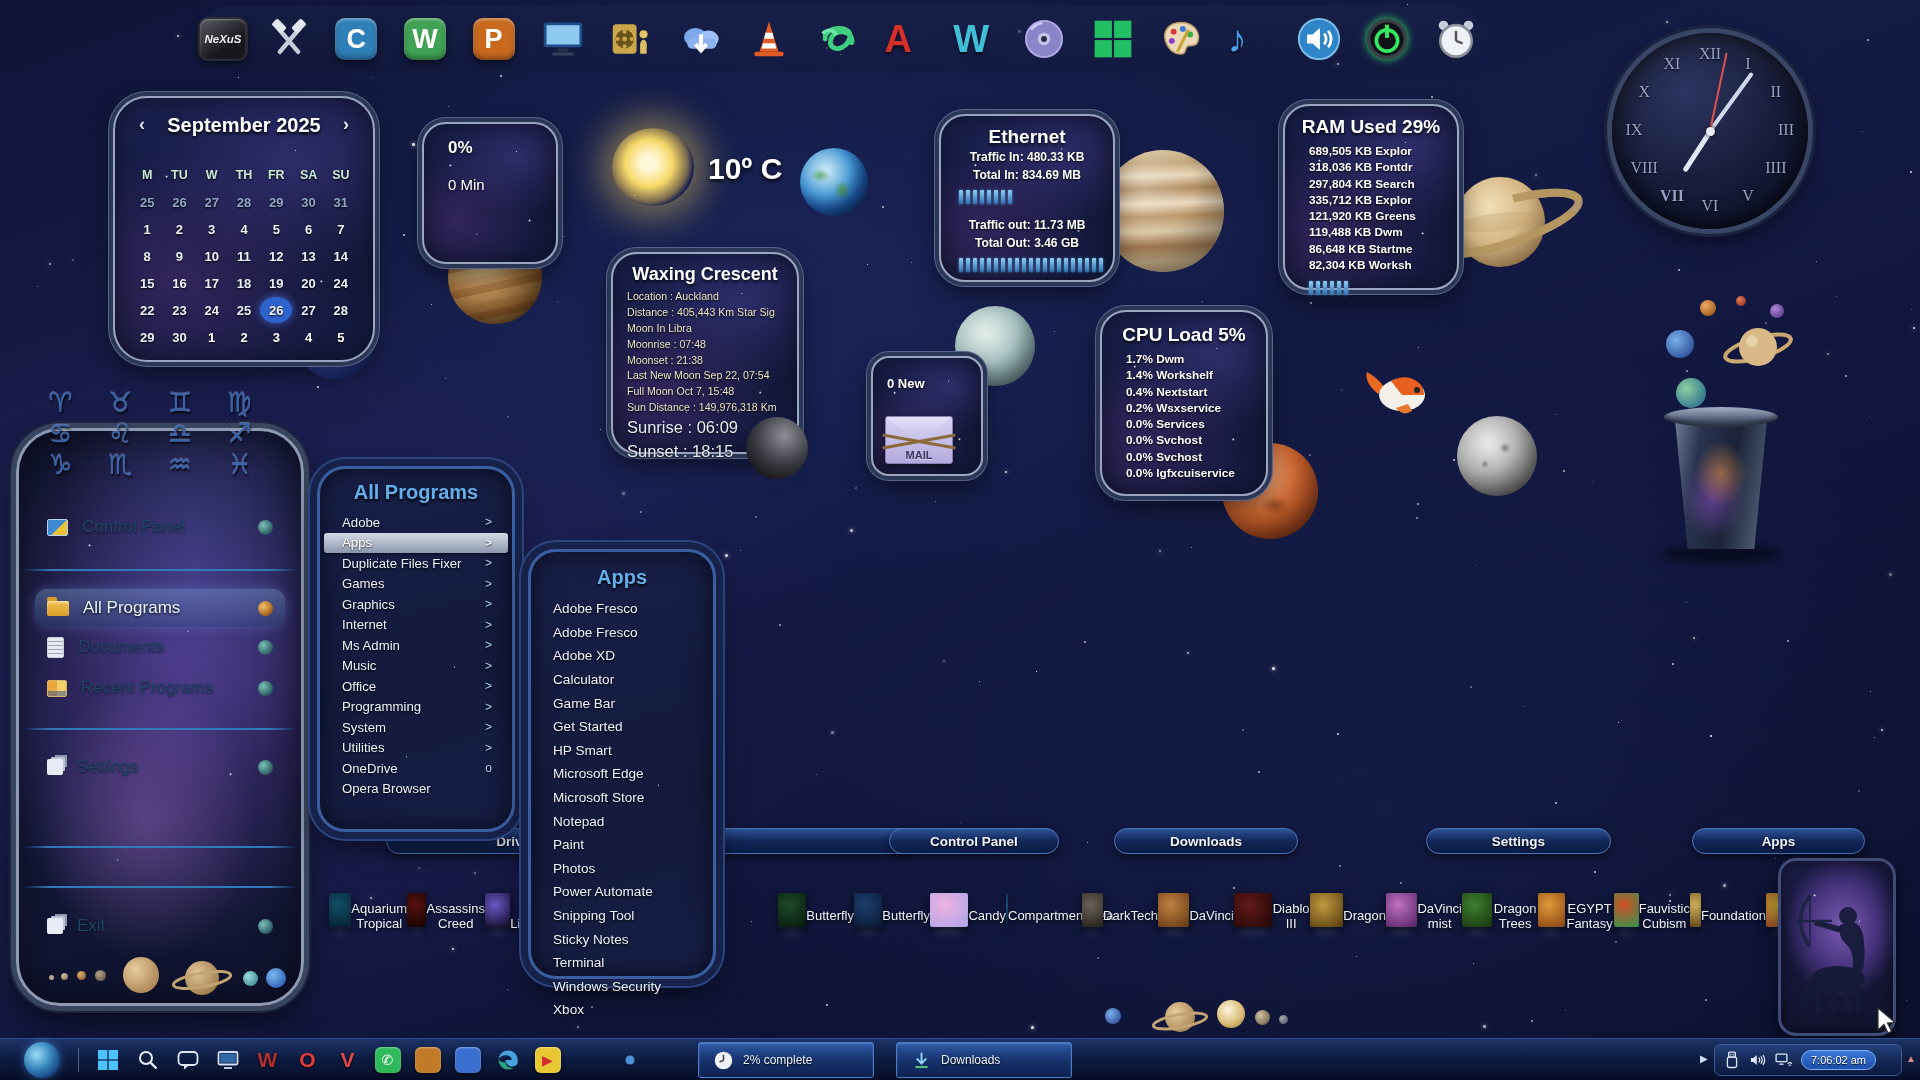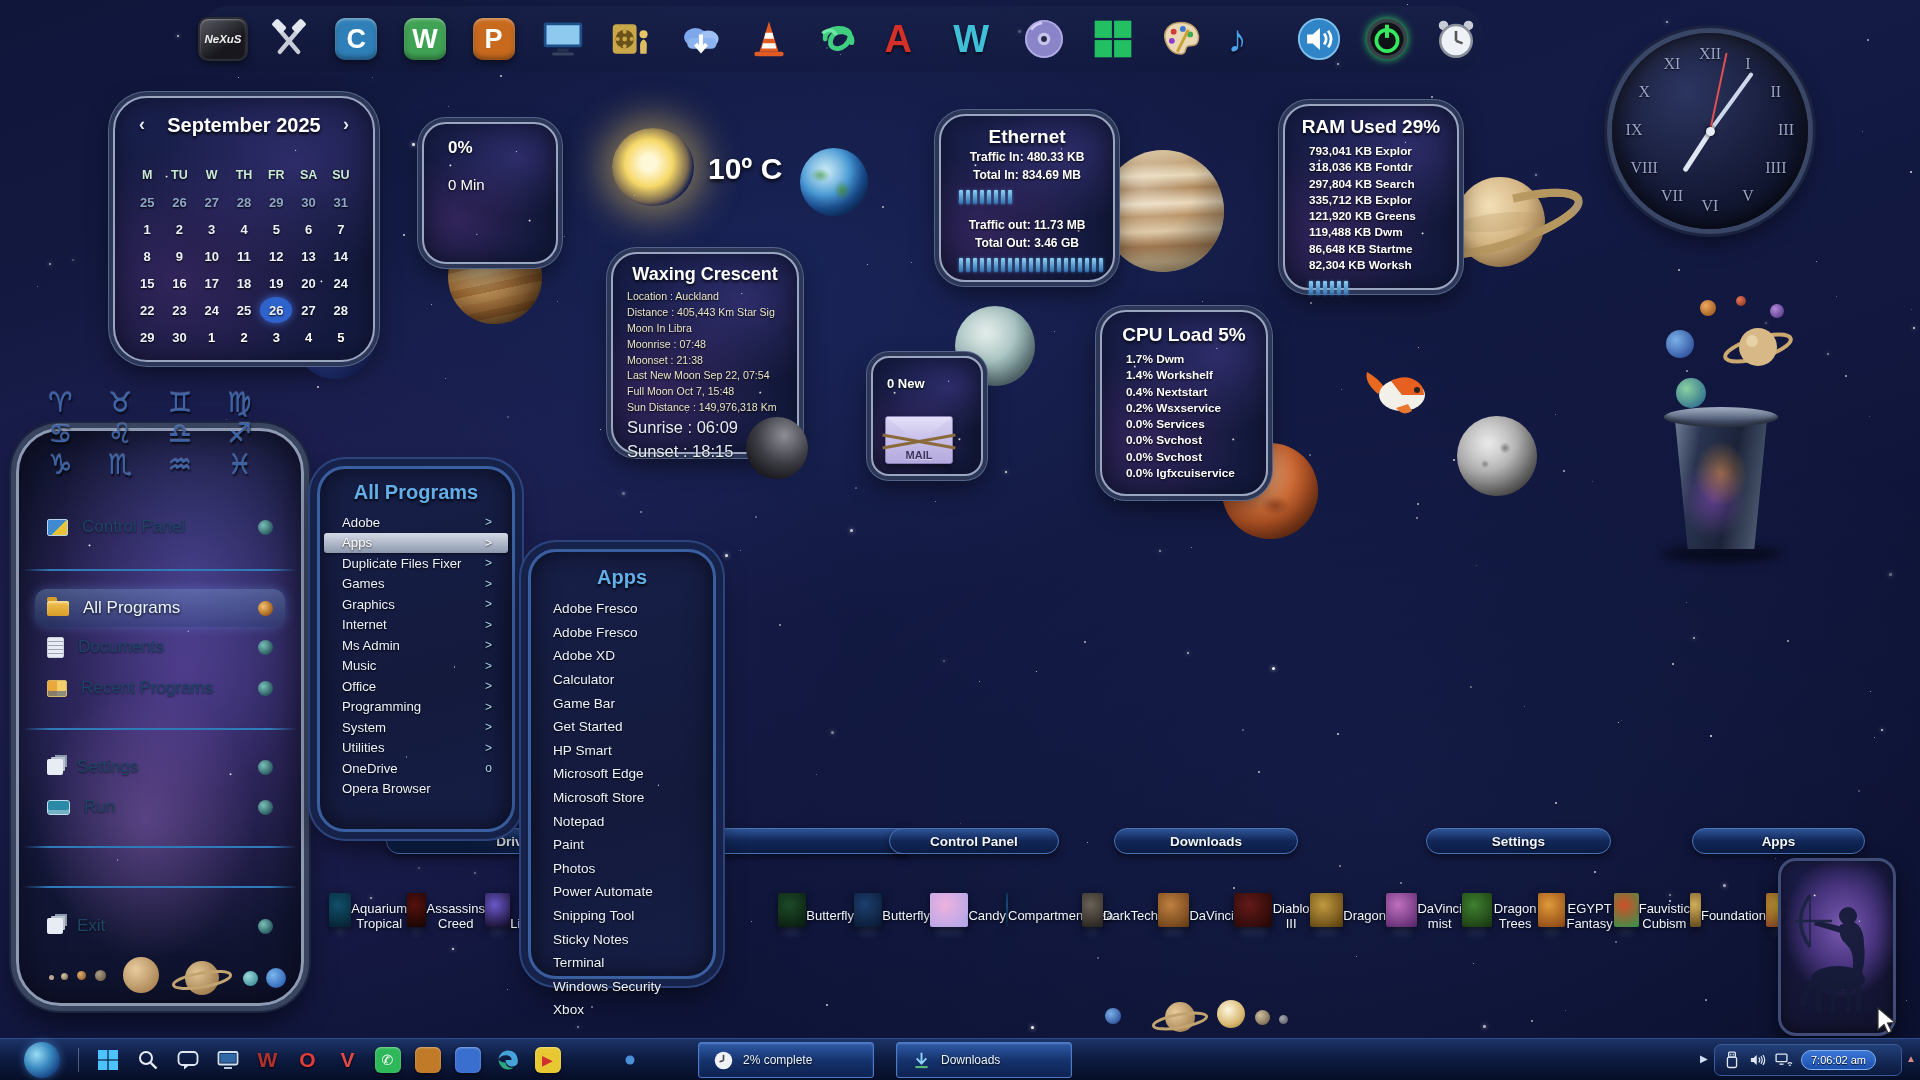--- a/index.html
+++ b/index.html
@@ -633,21 +633,21 @@
 
 <div id="clock-widget">
   <div id="clock-face">
       <span class="numeral" style="transform: rotate(0deg) translateY(-76px) rotate(0deg);">XII</span>
       <span class="numeral" style="transform: rotate(30deg) translateY(-76px) rotate(-30deg);">I</span>
       <span class="numeral" style="transform: rotate(60deg) translateY(-76px) rotate(-60deg);">II</span>
       <span class="numeral" style="transform: rotate(90deg) translateY(-76px) rotate(-90deg);">III</span>
       <span class="numeral" style="transform: rotate(120deg) translateY(-76px) rotate(-120deg);">IIII</span>
       <span class="numeral" style="transform: rotate(150deg) translateY(-76px) rotate(-150deg);">V</span>
       <span class="numeral" style="transform: rotate(180deg) translateY(-76px) rotate(-180deg);">VI</span>
-      <span class="numeral" style="transform: rotate(210deg) translateY(-76px) rotate(-210deg);">VII</span>
+      <span class="numeral" style="transform: rotate(210deg) translateY(-76px) rotate(-210deg); font-weight: bold;">VII</span>
       <span class="numeral" style="transform: rotate(240deg) translateY(-76px) rotate(-240deg);">VIII</span>
       <span class="numeral" style="transform: rotate(270deg) translateY(-76px) rotate(-270deg);">IX</span>
       <span class="numeral" style="transform: rotate(300deg) translateY(-76px) rotate(-300deg);">X</span>
       <span class="numeral" style="transform: rotate(330deg) translateY(-76px) rotate(-330deg);">XI</span>
     </div>
   <div class="hand" id="hand-h" style="transform: rotate(213deg);"></div>
   <div class="hand" id="hand-m" style="transform: rotate(36deg);"></div>
   <div class="hand" id="hand-s" style="transform: rotate(12deg);"></div>
   <div id="clock-hub"></div>
 </div>
@@ -790,21 +790,21 @@
   <div id="eth-out">
       <div class="eth-line">Traffic out: 11.73 MB</div>
       <div class="eth-line">Total Out: 3.46 GB</div>
     </div>
   <div id="eth-gauge-out" class="gauge"><span class="tick"></span><span class="tick"></span><span class="tick"></span><span class="tick"></span><span class="tick"></span><span class="tick"></span><span class="tick"></span><span class="tick"></span><span class="tick"></span><span class="tick"></span><span class="tick"></span><span class="tick"></span><span class="tick"></span><span class="tick"></span><span class="tick"></span><span class="tick"></span><span class="tick"></span><span class="tick"></span><span class="tick"></span><span class="tick"></span><span class="tick"></span></div>
 </div>
 
 <div id="ram-widget" class="widget">
   <div class="w-title">RAM Used 29%</div>
   <div id="ram-procs">
-      <div class="proc">793,041 KB Explor</div>
+      <div class="proc">689,505 KB Explor</div>
       <div class="proc">318,036 KB Fontdr</div>
       <div class="proc">297,804 KB Search</div>
       <div class="proc">335,712 KB Explor</div>
       <div class="proc">121,920 KB Greens</div>
       <div class="proc">119,488 KB Dwm</div>
       <div class="proc">86,648 KB Startme</div>
       <div class="proc">82,304 KB Worksh</div>
     </div>
   <div id="ram-gauge"><span class="tick"></span><span class="tick"></span><span class="tick"></span><span class="tick"></span><span class="tick"></span><span class="tick"></span></div>
 </div>
@@ -878,25 +878,20 @@
       <span class="sm-ic ic-document"></span>
       <span class="sm-label">Documents</span>
       <span class="sm-planet"></span>
     </div>
     <div class="sm-divider" style="top: 297px;"></div>
     <div class="sm-row" style="top: 317px;">
       <span class="sm-ic ic-stack"></span>
       <span class="sm-label">Settings</span>
       <span class="sm-planet"></span>
     </div>
-    <div class="sm-row" style="top: 357px;">
-      <span class="sm-ic ic-run"></span>
-      <span class="sm-label">Run</span>
-      <span class="sm-planet"></span>
-    </div>
     <div class="sm-divider" style="top: 415px;"></div>
     <div class="sm-divider" style="top: 455px;"></div>
     <div class="sm-row" style="top: 476px;">
       <span class="sm-ic ic-stack"></span>
       <span class="sm-label">Exit</span>
       <span class="sm-planet"></span>
     </div>
   </div>
 
 <div id="all-programs-menu" class="menu">

